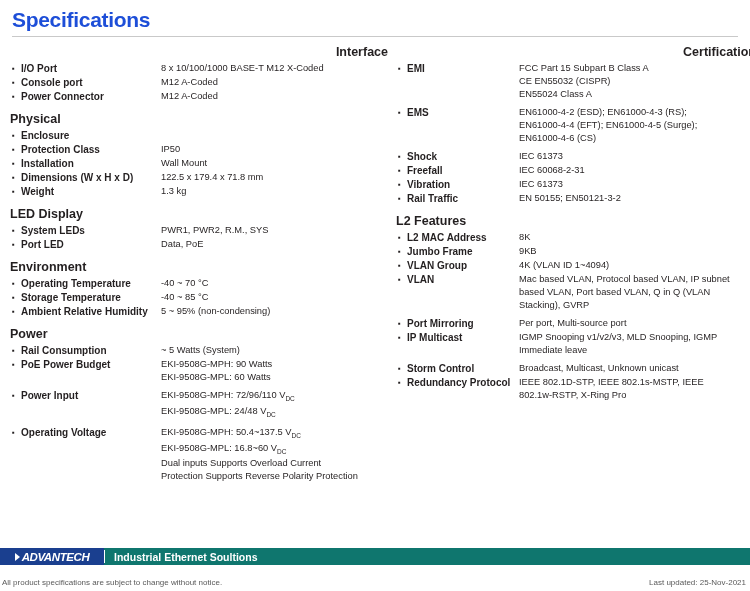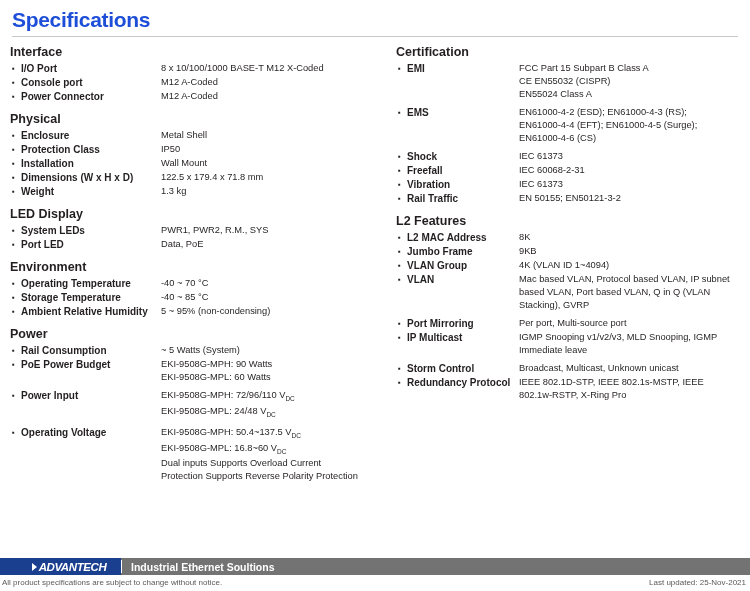--- a/index.html
+++ b/index.html
@@ -47,20 +47,21 @@
     padding-left: 8px;
   }
   .section-title {
     font-size: 12.5px;
     font-weight: bold;
     color: #231f20;
     margin: 9px 0 3px 0;
   }
   .section-title.first {
     margin-top: 0;
+    text-align: right;
   }
   .row {
     display: flex;
     align-items: flex-start;
     margin-bottom: 1px;
     line-height: 13px;
   }
   .row .bullet {
     width: 9px;
     flex: none;
@@ -105,33 +106,32 @@
     color: #ffffff;
     width: 104px;
     display: flex;
     align-items: center;
     justify-content: center;
     font-size: 11.5px;
     font-weight: bold;
     font-style: italic;
     letter-spacing: -0.4px;
     position: relative;
-    padding-left: 17px;
   }
   .logo-block .dot {
     display: inline-block;
     width: 0;
     height: 0;
     border-left: 5px solid #ffffff;
     border-top: 4px solid transparent;
     border-bottom: 4px solid transparent;
     margin-right: 2px;
   }
   .tagline-block {
-    background: #737373;
+    background: #0f766e;
     color: #ffffff;
     flex: 1;
     display: flex;
     align-items: center;
     font-size: 10.5px;
     font-weight: bold;
     padding-left: 10px;
     position: relative;
   }
   .tagline-block::before {
@@ -143,20 +143,21 @@
     width: 1px;
     background: #ffffff;
   }
   .footer-note {
     display: flex;
     justify-content: space-between;
     align-items: center;
     font-size: 8px;
     color: #5a5a5a;
     padding: 3px 4px 4px 2px;
+    margin-top: 10px;
   }
 </style>
 </head>
 <body>
 
 <div class="page">
 
   <div class="title">Specifications</div>
   <div class="title-rule"></div>
 
@@ -181,23 +182,20 @@
           <span class="bullet">▪</span>
           <span class="label">Power Connector</span>
           <span class="value">
             <span class="line">M12 A-Coded</span>
           </span>
         </div>
         <div class="section-title">Physical</div>
         <div class="row">
           <span class="bullet">▪</span>
           <span class="label">Enclosure</span>
-          <span class="value">
-            <span class="line">Metal Shell</span>
-          </span>
         </div>
         <div class="row">
           <span class="bullet">▪</span>
           <span class="label">Protection Class</span>
           <span class="value">
             <span class="line">IP50</span>
           </span>
         </div>
         <div class="row">
           <span class="bullet">▪</span>

